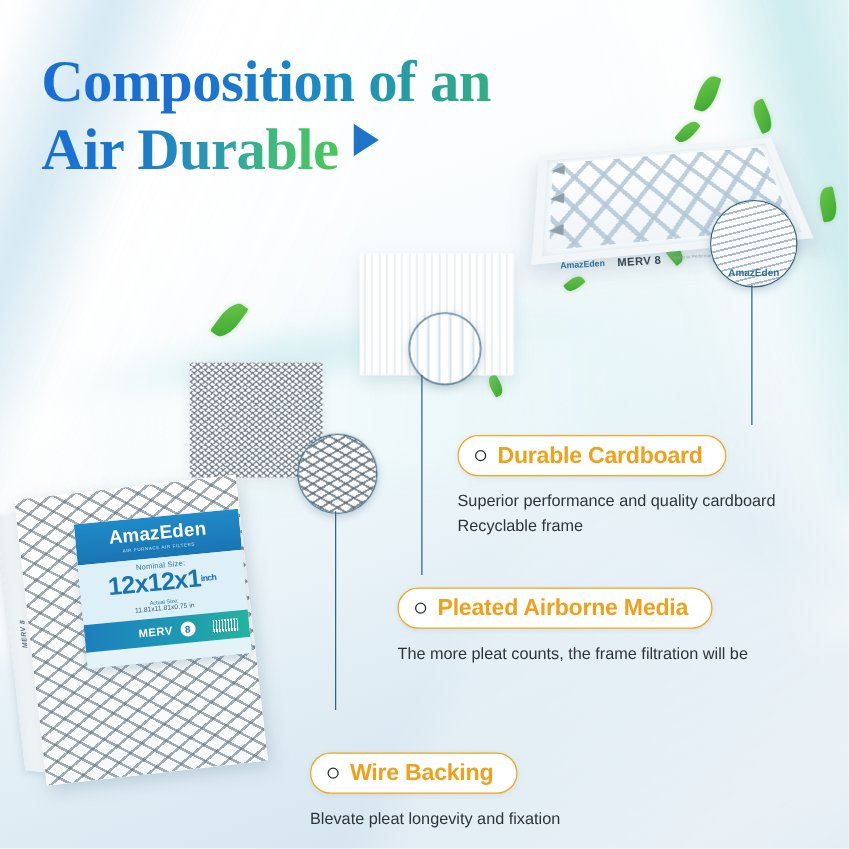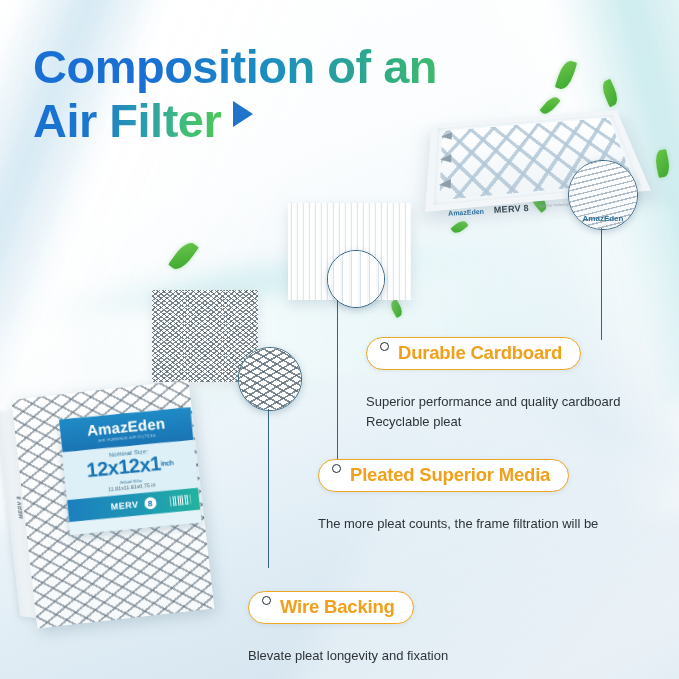--- a/index.html
+++ b/index.html
@@ -54,21 +54,21 @@
   .corner-tl{
     position:absolute;left:0;top:0;width:300px;height:300px;
     background:radial-gradient(circle at 0% 0%, rgba(255,255,255,.95), rgba(255,255,255,0) 70%);
   }
 
   
   .title{
     position:absolute;left:33px;top:40px;width:520px;
     font-weight:bold;font-size:47px;line-height:1.14;letter-spacing:-.5px;
   }
-  .title .l1,.title .l2{display:block;white-space:nowrap;}
+  .title .l1,.title .l2{display:block;white-space:nowrap;font-family:Liberation Serif, serif;}
   .tg{
     background:linear-gradient(90deg,#1a6fd4 0%,#1a6fd4 22%,#1b8ec0 46%,#33b07f 70%,#4cc659 88%,#55cc57 100%);
     -webkit-background-clip:text;background-clip:text;color:transparent;
     -webkit-text-fill-color:transparent;
   }
   .tg2{
     background:linear-gradient(90deg,#1a6fd4 0%,#1a77cd 30%,#2a9ab0 58%,#3fbd7a 80%,#4cc659 100%);
     -webkit-background-clip:text;background-clip:text;color:transparent;
     -webkit-text-fill-color:transparent;
   }
@@ -236,54 +236,55 @@
     display:flex;align-items:center;justify-content:center;
   }
   .lb-icon{
     position:absolute;right:9px;width:20px;height:10px;
     background:repeating-linear-gradient(90deg,#ffffff 0 1px,transparent 1px 2.4px);
   }
 
   
   .callout{position:absolute;}
   .pill{
-    display:inline-flex;gap:9px;
+    display:inline-flex;align-items:center;gap:9px;
     background:#ffffff;border:1.4px solid #f0a61e;border-radius:22px;
     padding:4px 18px 5px 13px;
     box-shadow:0 1px 4px rgba(150,165,175,.22);
+    margin-top:11px;
   }
   .bullet{
     width:7px;height:7px;border-radius:50%;
     border:1.8px solid #1f2d33;background:#ffffff;flex:none;
   }
   .pill-txt{
     color:#f0a01a;font-weight:bold;font-size:18.5px;letter-spacing:-.2px;white-space:nowrap;
   }
-  .desc{margin-top:22px;}
+  .desc{margin-top:10px;}
   .desc div{
     color:#2e3438;font-size:13px;line-height:1.55;white-space:nowrap;
   }
 </style>
 </head>
 <body>
 
 <div id="stage">
 
   <div class="corner-tl"></div>
   <div class="swoosh sw1"></div>
   <div class="swoosh sw2"></div>
   <div class="swoosh sw3"></div>
   <div class="swoosh sw4"></div>
   <div class="swoosh sw5"></div>
   <div class="swoosh sw6"></div>
   <div class="swoosh sw7"></div>
 
   <div class="title">
     <span class="l1 tg">Composition of an</span>
-    <span class="l2"><span class="tg2">Air Filter</span><span class="tri"></span></span>
+    <span class="l2"><span class="tg2">Air Durable</span><span class="tri"></span></span>
   </div>
 
   <div class="leaf" style="left:559px;top:60px;width:14px;height:30px;transform:rotate(18deg);"></div>
   <div class="leaf" style="left:604px;top:80px;width:12px;height:26px;transform:rotate(-24deg);"></div>
   <div class="leaf" style="left:545px;top:95px;width:10px;height:21px;transform:rotate(40deg);"></div>
   <div class="leaf" style="left:656px;top:150px;width:13px;height:27px;transform:rotate(-12deg);"></div>
   <div class="leaf" style="left:538px;top:157px;width:12px;height:23px;transform:rotate(55deg);"></div>
   <div class="leaf" style="left:533px;top:190px;width:11px;height:22px;transform:rotate(-40deg);"></div>
   <div class="leaf" style="left:520px;top:165px;width:10px;height:20px;transform:rotate(22deg);"></div>
   <div class="leaf" style="left:176px;top:240px;width:15px;height:32px;transform:rotate(36deg);"></div>
@@ -355,28 +356,28 @@
     </div>
   </div>
 
   <div class="callout" style="left:366px;top:337px;">
     <div class="pill">
       <span class="bullet"></span>
       <span class="pill-txt">Durable Cardboard</span>
     </div>
     <div class="desc">
       <div>Superior performance and quality cardboard</div>
-      <div>Recyclable pleat</div>
+      <div>Recyclable frame</div>
     </div>
   </div>
 
   <div class="callout" style="left:318px;top:459px;">
     <div class="pill">
       <span class="bullet"></span>
-      <span class="pill-txt">Pleated Superior Media</span>
+      <span class="pill-txt">Pleated Airborne Media</span>
     </div>
     <div class="desc">
       <div>The more pleat counts, the frame filtration will be</div>
     </div>
   </div>
 
   <div class="callout" style="left:248px;top:591px;">
     <div class="pill">
       <span class="bullet"></span>
       <span class="pill-txt">Wire Backing</span>

